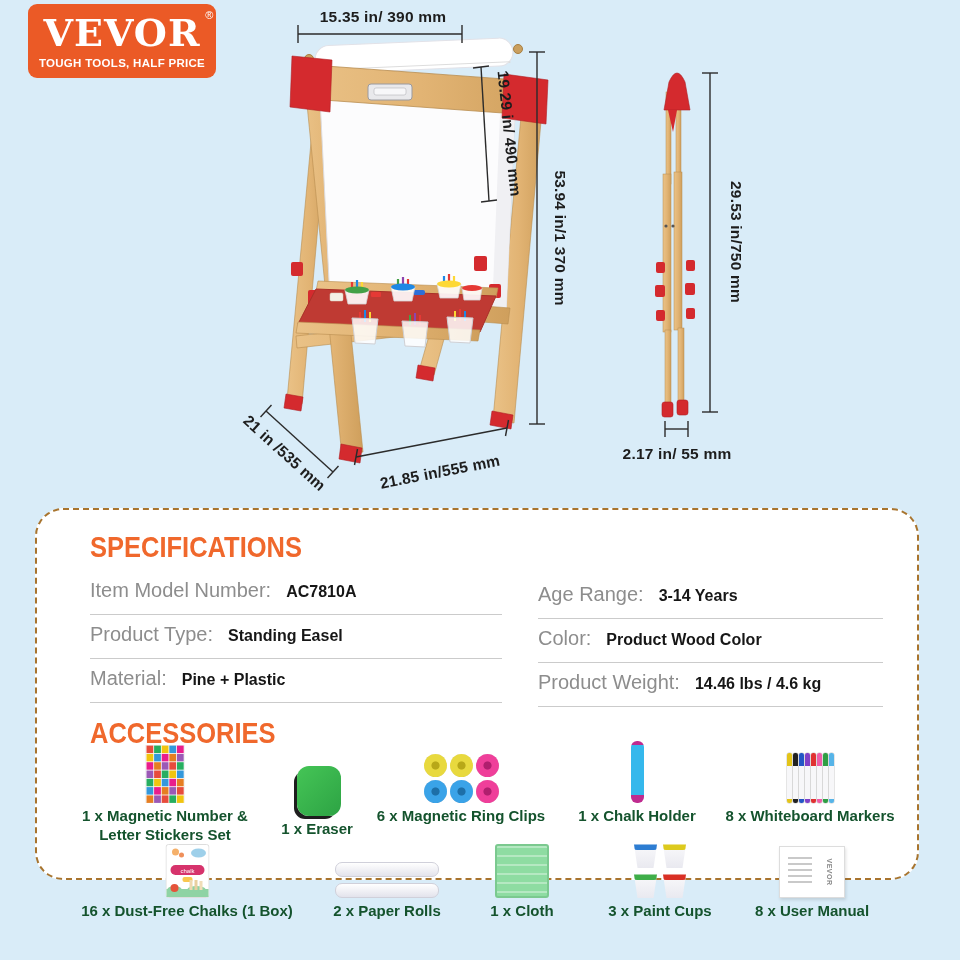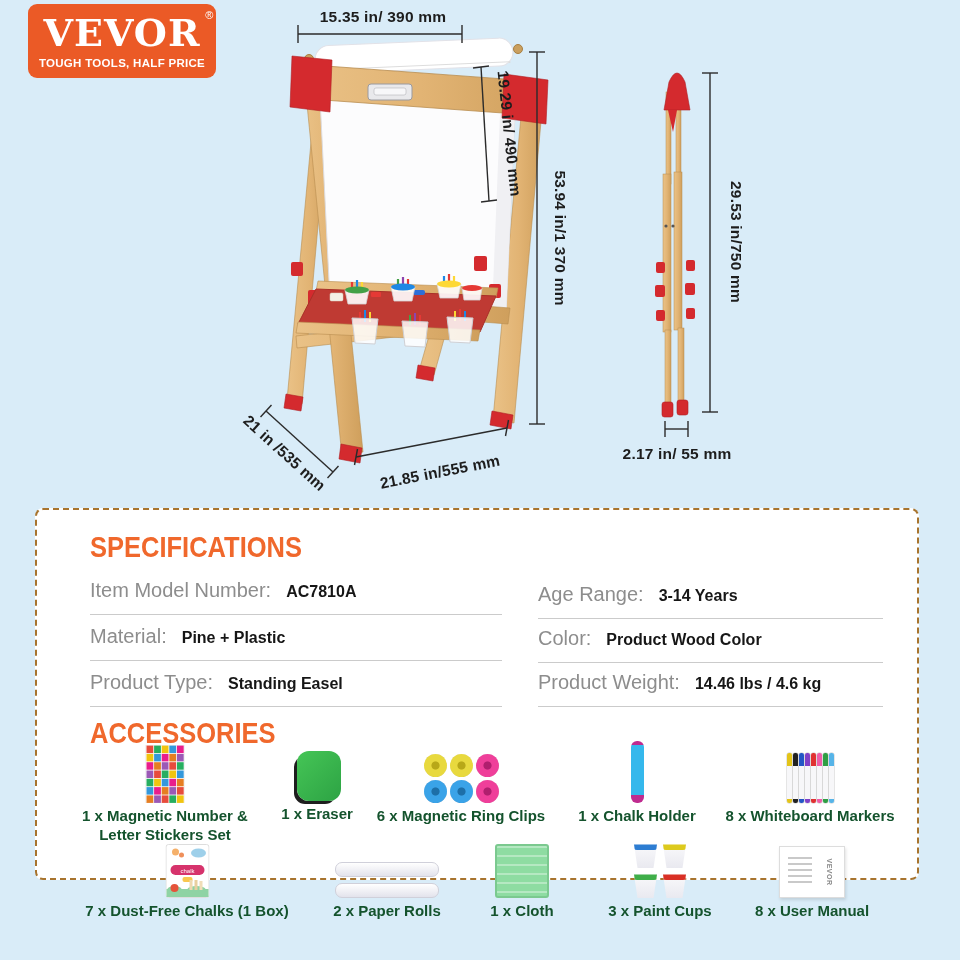--- a/index.html
+++ b/index.html
@@ -13,26 +13,26 @@
         font-size:38px;line-height:1;letter-spacing:1px;margin:0;}
   .logo-reg{position:absolute;top:-4px;right:-14px;font-size:11px;font-family:"Liberation Sans",sans-serif;font-weight:400;}
   .logo-tagline{color:#fff;font-size:11.5px;font-weight:bold;letter-spacing:.3px;margin-top:5px;white-space:nowrap;}
 
   
   .diagram{position:absolute;left:0;top:0;width:960px;height:505px;}
   .dim-text{font-family:"Liberation Sans",sans-serif;font-size:15.5px;font-weight:600;fill:#1d1d1d;letter-spacing:.2px;}
 
   
   .card{position:absolute;left:35px;top:508px;width:884px;height:372px;background:#fff;
-        border:2px dashed #a8742e;border-radius:8px;box-sizing:border-box;padding:20px 0 0 53px;}
+        border:2px dashed #a8742e;border-radius:28px;box-sizing:border-box;padding:20px 0 0 53px;}
   .section-title{margin:0;color:#f0682c;font-size:30px;font-weight:bold;letter-spacing:0;
         transform:scaleX(.85);transform-origin:left center;white-space:nowrap;}
   .spec-grid{display:flex;margin-top:7px;}
   .spec-col{display:flex;flex-direction:column;}
-  .spec-col.left{width:412px;margin-right:36px;justify-content:space-between;}
+  .spec-col.left{width:412px;margin-right:36px;}
   .spec-col.right{width:345px;margin-top:4px;}
   .spec-row{display:flex;align-items:baseline;gap:15px;padding:8px 0 12px 0;border-bottom:1px solid #cbcbcb;}
   .spec-label{color:#8d8d8d;font-size:20px;white-space:nowrap;}
   .spec-value{color:#161616;font-size:16px;font-weight:bold;white-space:nowrap;}
   .acc-title{margin-top:9px;}
 
   
   .acc-cell{position:absolute;transform:translateX(-50%);display:flex;flex-direction:column;align-items:center;}
   .acc-img{display:flex;align-items:flex-end;justify-content:center;}
   .row1 .acc-img{height:68px;}
@@ -252,26 +252,26 @@
 
     <h2 class="section-title">SPECIFICATIONS</h2>
 
     <div class="spec-grid">
       <div class="spec-col left">
         <div class="spec-row">
           <span class="spec-label">Item Model Number:</span>
           <span class="spec-value">AC7810A</span>
         </div>
         <div class="spec-row">
+          <span class="spec-label">Product Type:</span>
+          <span class="spec-value">Standing Easel</span>
+        </div>
+        <div class="spec-row">
           <span class="spec-label">Material:</span>
           <span class="spec-value">Pine + Plastic</span>
-        </div>
-        <div class="spec-row">
-          <span class="spec-label">Product Type:</span>
-          <span class="spec-value">Standing Easel</span>
         </div>
       </div>
       <div class="spec-col right">
         <div class="spec-row">
           <span class="spec-label">Age Range:</span>
           <span class="spec-value">3-14 Years</span>
         </div>
         <div class="spec-row">
           <span class="spec-label">Color:</span>
           <span class="spec-value">Product Wood Color</span>
@@ -324,21 +324,21 @@
               <rect x="8.6" y="50.4" width="6.8" height="7.5" fill="#9b59b6"></rect>
               <rect x="16.2" y="50.4" width="6.8" height="7.5" fill="#e74c3c"></rect>
               <rect x="23.8" y="50.4" width="6.8" height="7.5" fill="#27ae60"></rect>
               <rect x="31.4" y="50.4" width="6.8" height="7.5" fill="#f1c40f"></rect>
           </g>
         </svg>
       </div>
       <div class="acc-label">1 x Magnetic Number &amp; Letter Stickers Set</div>
     </div>
 
-    <div class="acc-cell row1" style="left:280px;top:223px;width:120px;justify-content:flex-end;">
+    <div class="acc-cell row1" style="left:280px;top:238px;width:120px;justify-content:flex-end;">
       <div class="acc-img">
           <div class="eraser"></div>
         </div>
       <div class="acc-label">1 x Eraser</div>
     </div>
 
     <div class="acc-cell row1" style="left:424px;top:225px;width:200px;">
       <div class="acc-img">
         <div class="rings">
           <div class="ring y"></div>
@@ -387,21 +387,21 @@
           <rect x="17" y="33" width="10" height="5" rx="2" fill="#f9c74f"></rect>
           <rect x="1" y="45" width="42" height="8" fill="#8fd3a4"></rect>
           <ellipse cx="9" cy="45" rx="7" ry="3" fill="#8fd3a4"></ellipse>
             <ellipse cx="31" cy="45" rx="9" ry="3" fill="#8fd3a4"></ellipse>
           <circle cx="9" cy="44" r="4" fill="#e5533a"></circle>
           <rect x="24" y="36" width="3" height="10" fill="#eed9b0"></rect>
             <rect x="29" y="36" width="3" height="10" fill="#e8cf9f"></rect>
             <rect x="34" y="37" width="3" height="9" fill="#f0ddb8"></rect>
         </svg>
       </div>
-      <div class="acc-label">7 x Dust-Free Chalks (1 Box)</div>
+      <div class="acc-label">16 x Dust-Free Chalks (1 Box)</div>
     </div>
 
     <div class="acc-cell row2" style="left:350px;top:330px;width:160px;">
       <div class="acc-img">
         <div class="rolls">
           <div class="roll"></div>
             <div class="roll"></div>
         </div>
       </div>
       <div class="acc-label">2 x Paper Rolls</div>

